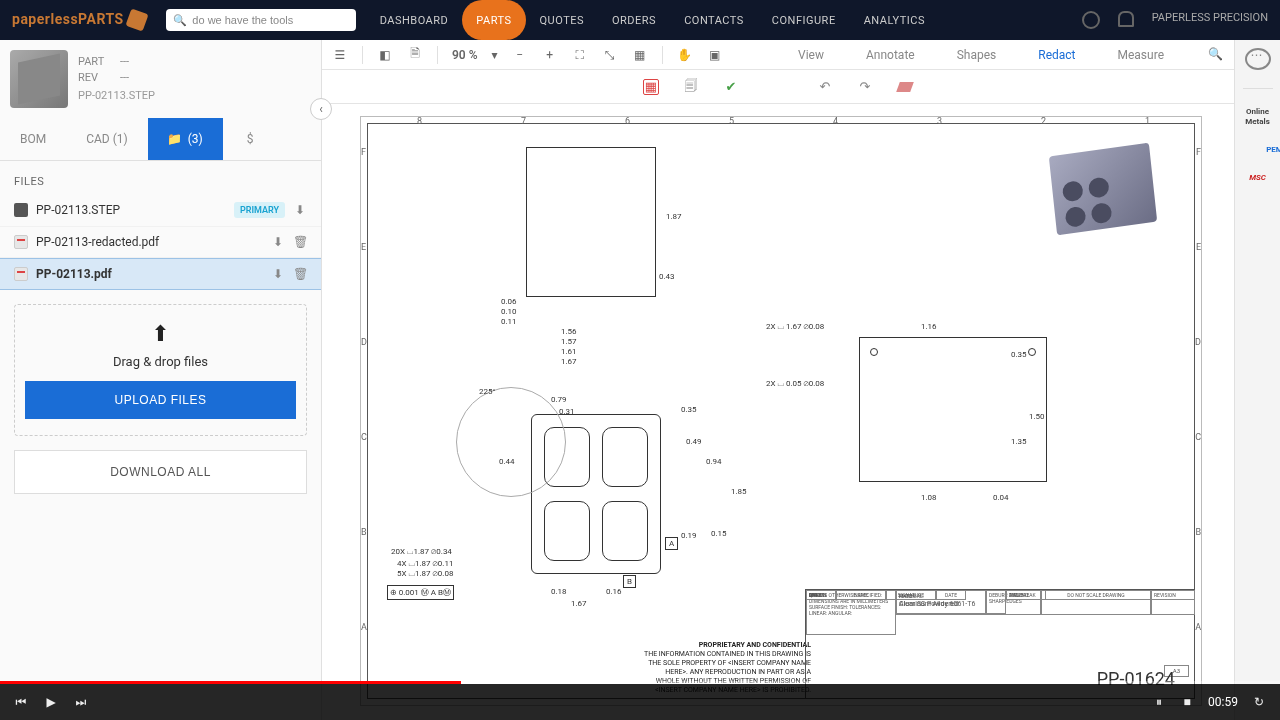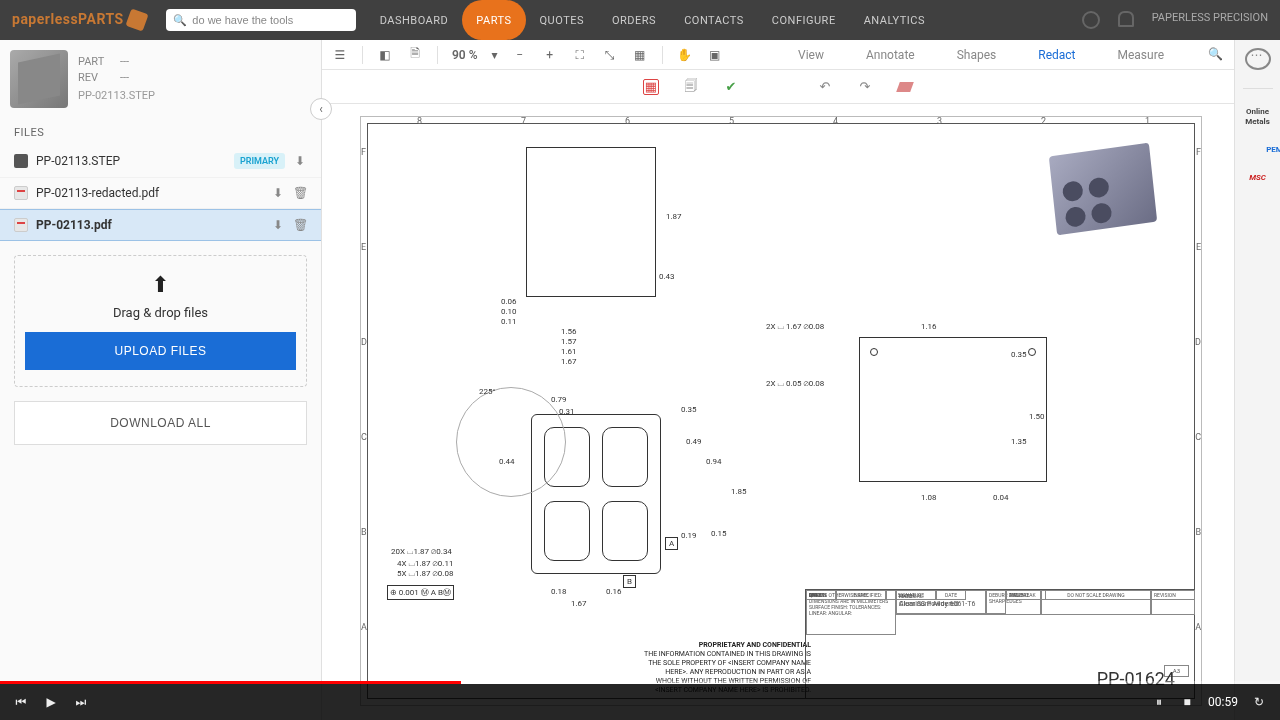--- a/index.html
+++ b/index.html
@@ -6,21 +6,21 @@
 body {
   font-family: -apple-system, BlinkMacSystemFont, "Segoe UI", Roboto, Arial, sans-serif;
   background: #f5f5f5;
   width: 1280px;
   height: 720px;
   overflow: hidden;
   position: relative;
 }
 .topbar {
   height: 40px;
-  background: #404040;
+  background: #0f172a;
   display: flex;
   align-items: center;
   padding: 0 12px;
   color: #ccc;
   font-size: 12px;
   position: relative;
 }
 .logo {
   color: #c87833;
   font-weight: bold;
@@ -529,20 +529,29 @@
         <div class="row">
             <span class="label">PART</span>
             <span>---</span>
           </div>
         <div class="row">
             <span class="label">REV</span>
             <span>---</span>
           </div>
         <div class="filename">PP-02113.STEP</div>
       </div>
+    </div>
+    <div class="side-tabs">
+      <div class="side-tab">BOM</div>
+      <div class="side-tab">CAD (1)</div>
+      <div class="side-tab active">
+          <span>📁</span>
+          <span>(3)</span>
+        </div>
+      <div class="side-tab dollar">$</div>
     </div>
     <div class="files-heading">FILES</div>
 
     <div class="file-row">
       <div class="file-icon"></div>
       <span class="fname">PP-02113.STEP</span>
       <span class="badge-primary">PRIMARY</span>
       <span class="row-act">⬇</span>
     </div>
     <div class="file-row">

